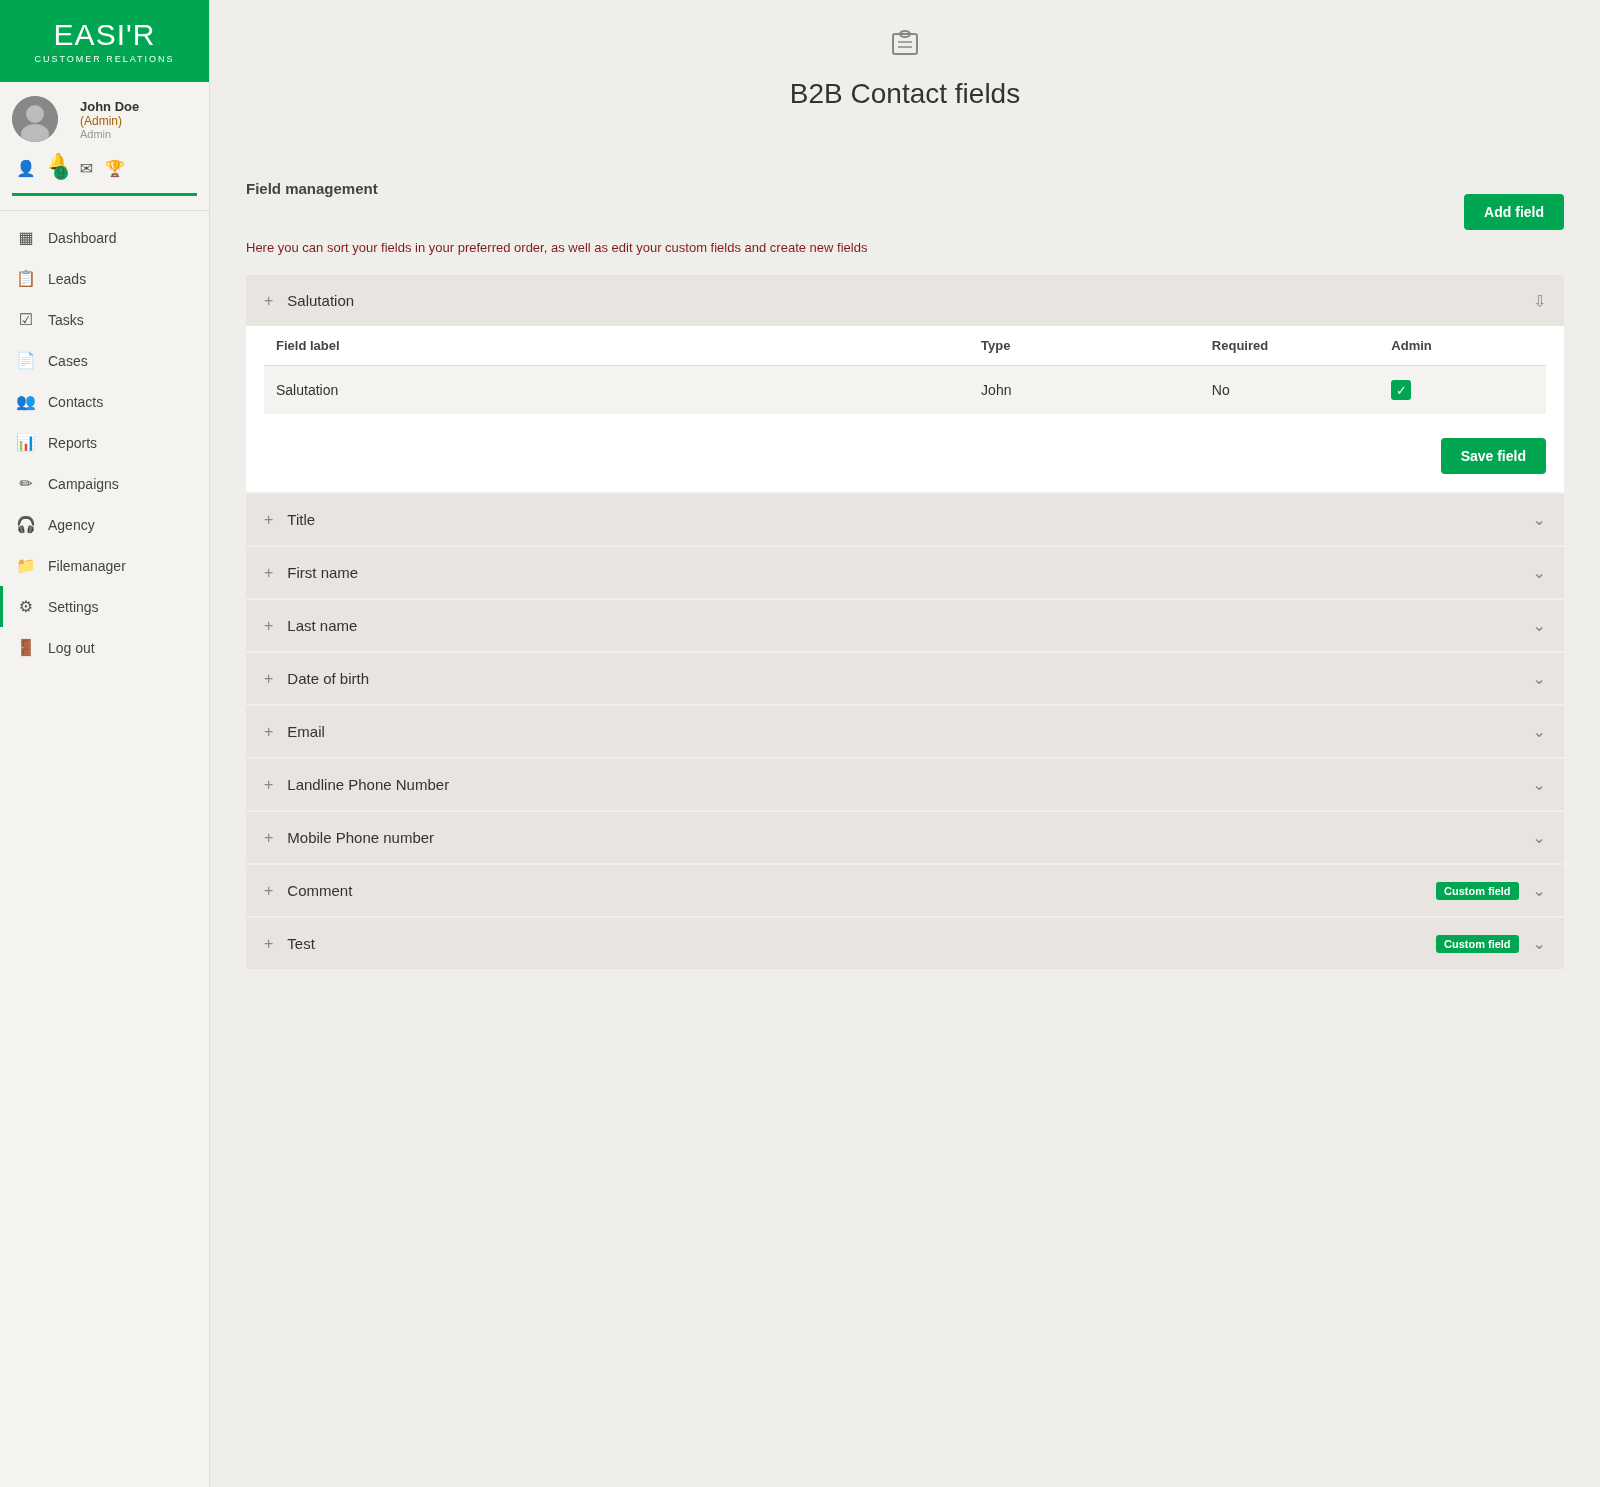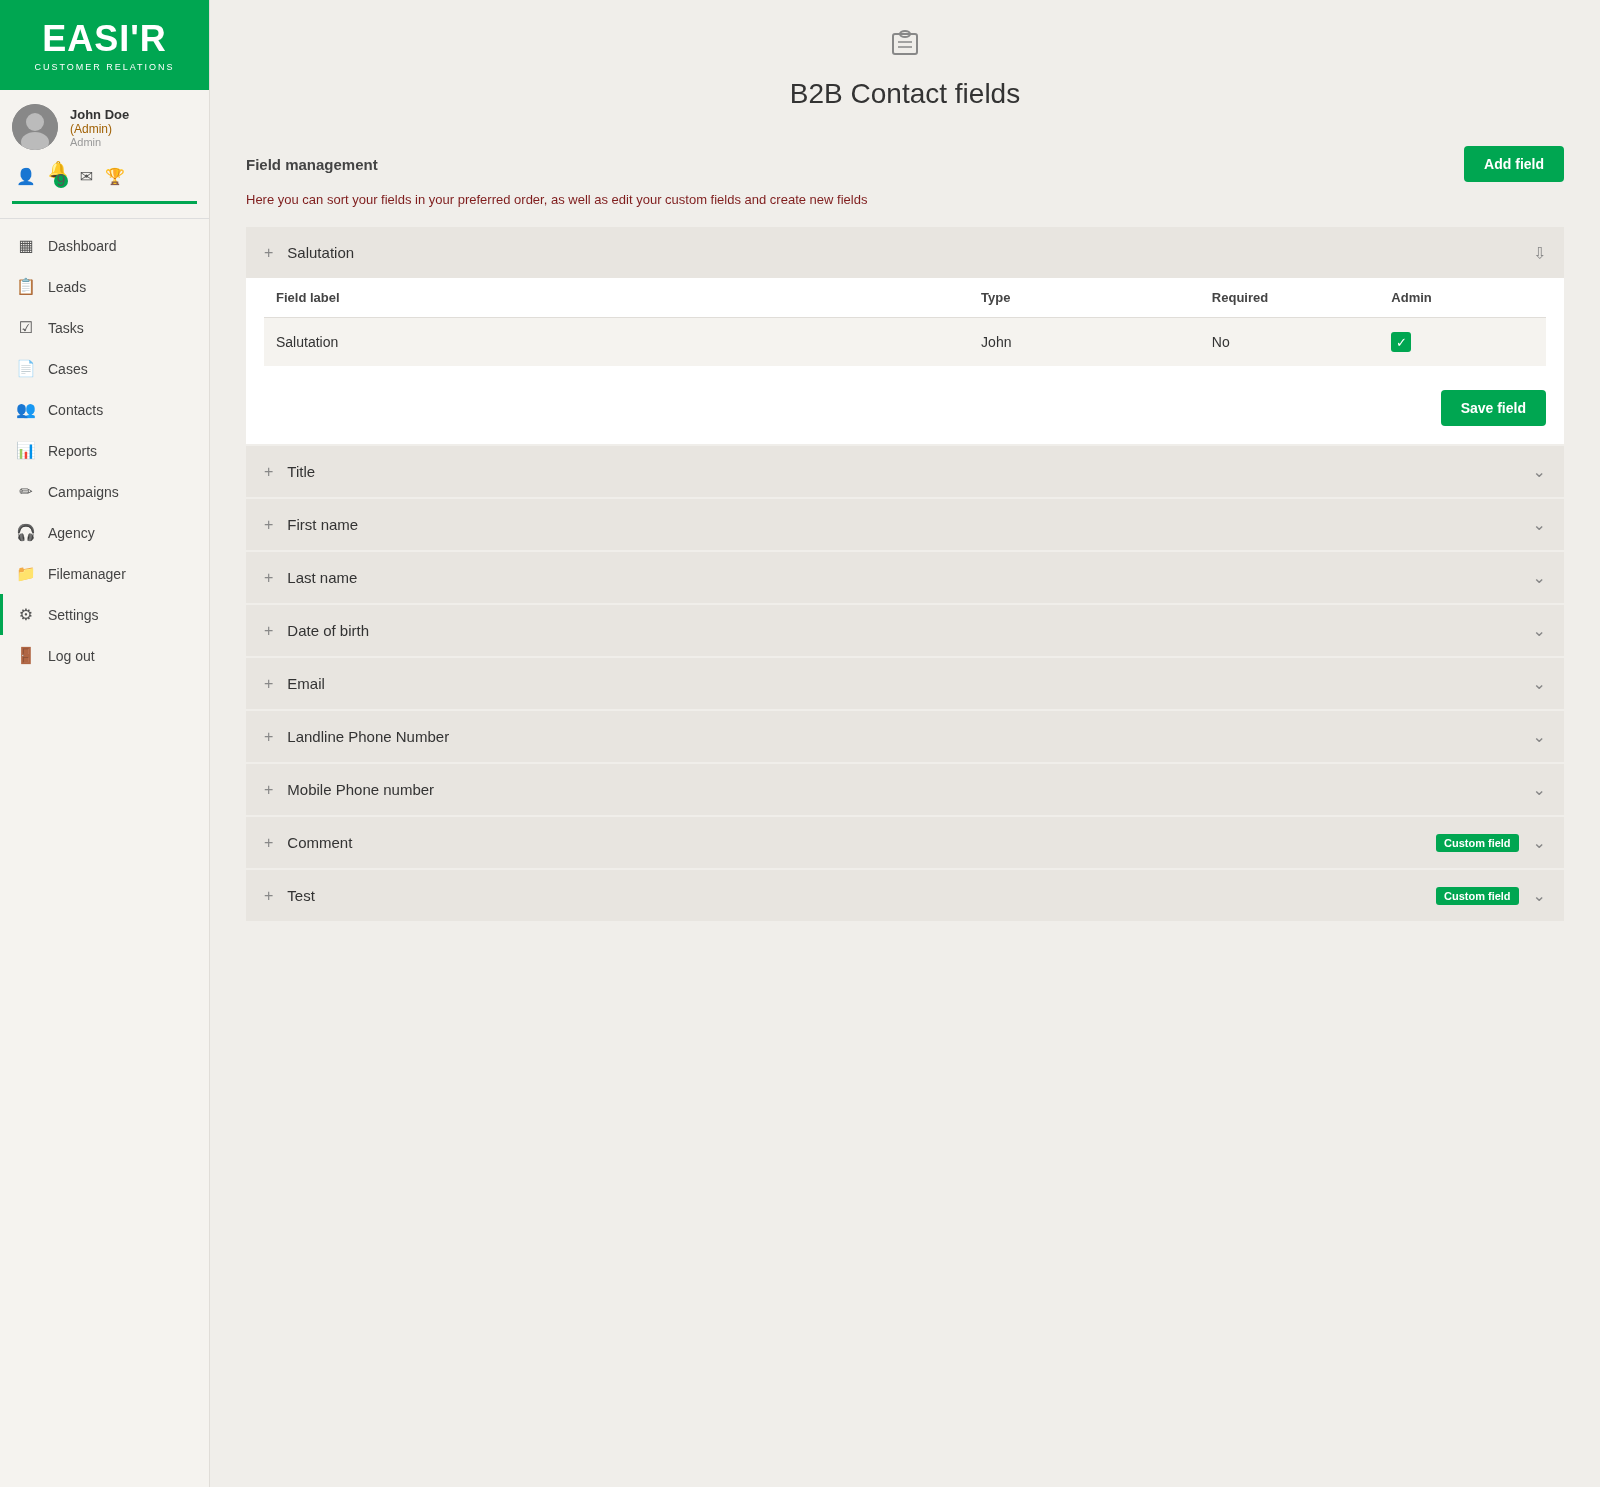--- a/index.html
+++ b/index.html
@@ -20,22 +20,22 @@
       background: #00a651;
       padding: 18px 16px;
       display: flex;
       align-items: center;
       justify-content: center;
       min-height: 72px;
     }
 
     .logo-text {
       color: white;
-      font-size: 36px;
-      font-weight: 700;
+      font-size: 30px;
+      font-weight: 400;
       letter-spacing: 1px;
     }
     .logo-sub {
       color: white;
       font-size: 9px;
       letter-spacing: 2px;
       text-align: center;
       margin-top: 2px;
     }
     .logo-wrap { text-align: center; }
@@ -43,21 +43,21 @@
     .user-section {
       padding: 14px 12px 10px;
       display: flex;
       flex-direction: column;
       align-items: flex-start;
       border-bottom: 1px solid #ddd;
     }
     .user-row {
       display: flex;
       align-items: center;
-      gap: 12px;
+      gap: 22px;
     }
     .avatar {
       width: 46px;
       height: 46px;
       border-radius: 50%;
       background: #888;
       overflow: hidden;
       flex-shrink: 0;
       display: flex; align-items: center; justify-content: center;
       color: #ccc; font-size: 20px;
@@ -138,20 +138,21 @@
     .section-title { font-size: 15px; font-weight: 600; color: #444; }
     .add-field-btn {
       background: #00a651;
       color: white;
       border: none;
       padding: 10px 20px;
       border-radius: 4px;
       font-size: 14px;
       font-weight: 600;
       cursor: pointer;
+      margin-top: 48px;
     }
 
     .description-text {
       font-size: 13px;
       color: #7f1d1d;
       margin-bottom: 20px;
     }
 
     
     .accordion {

